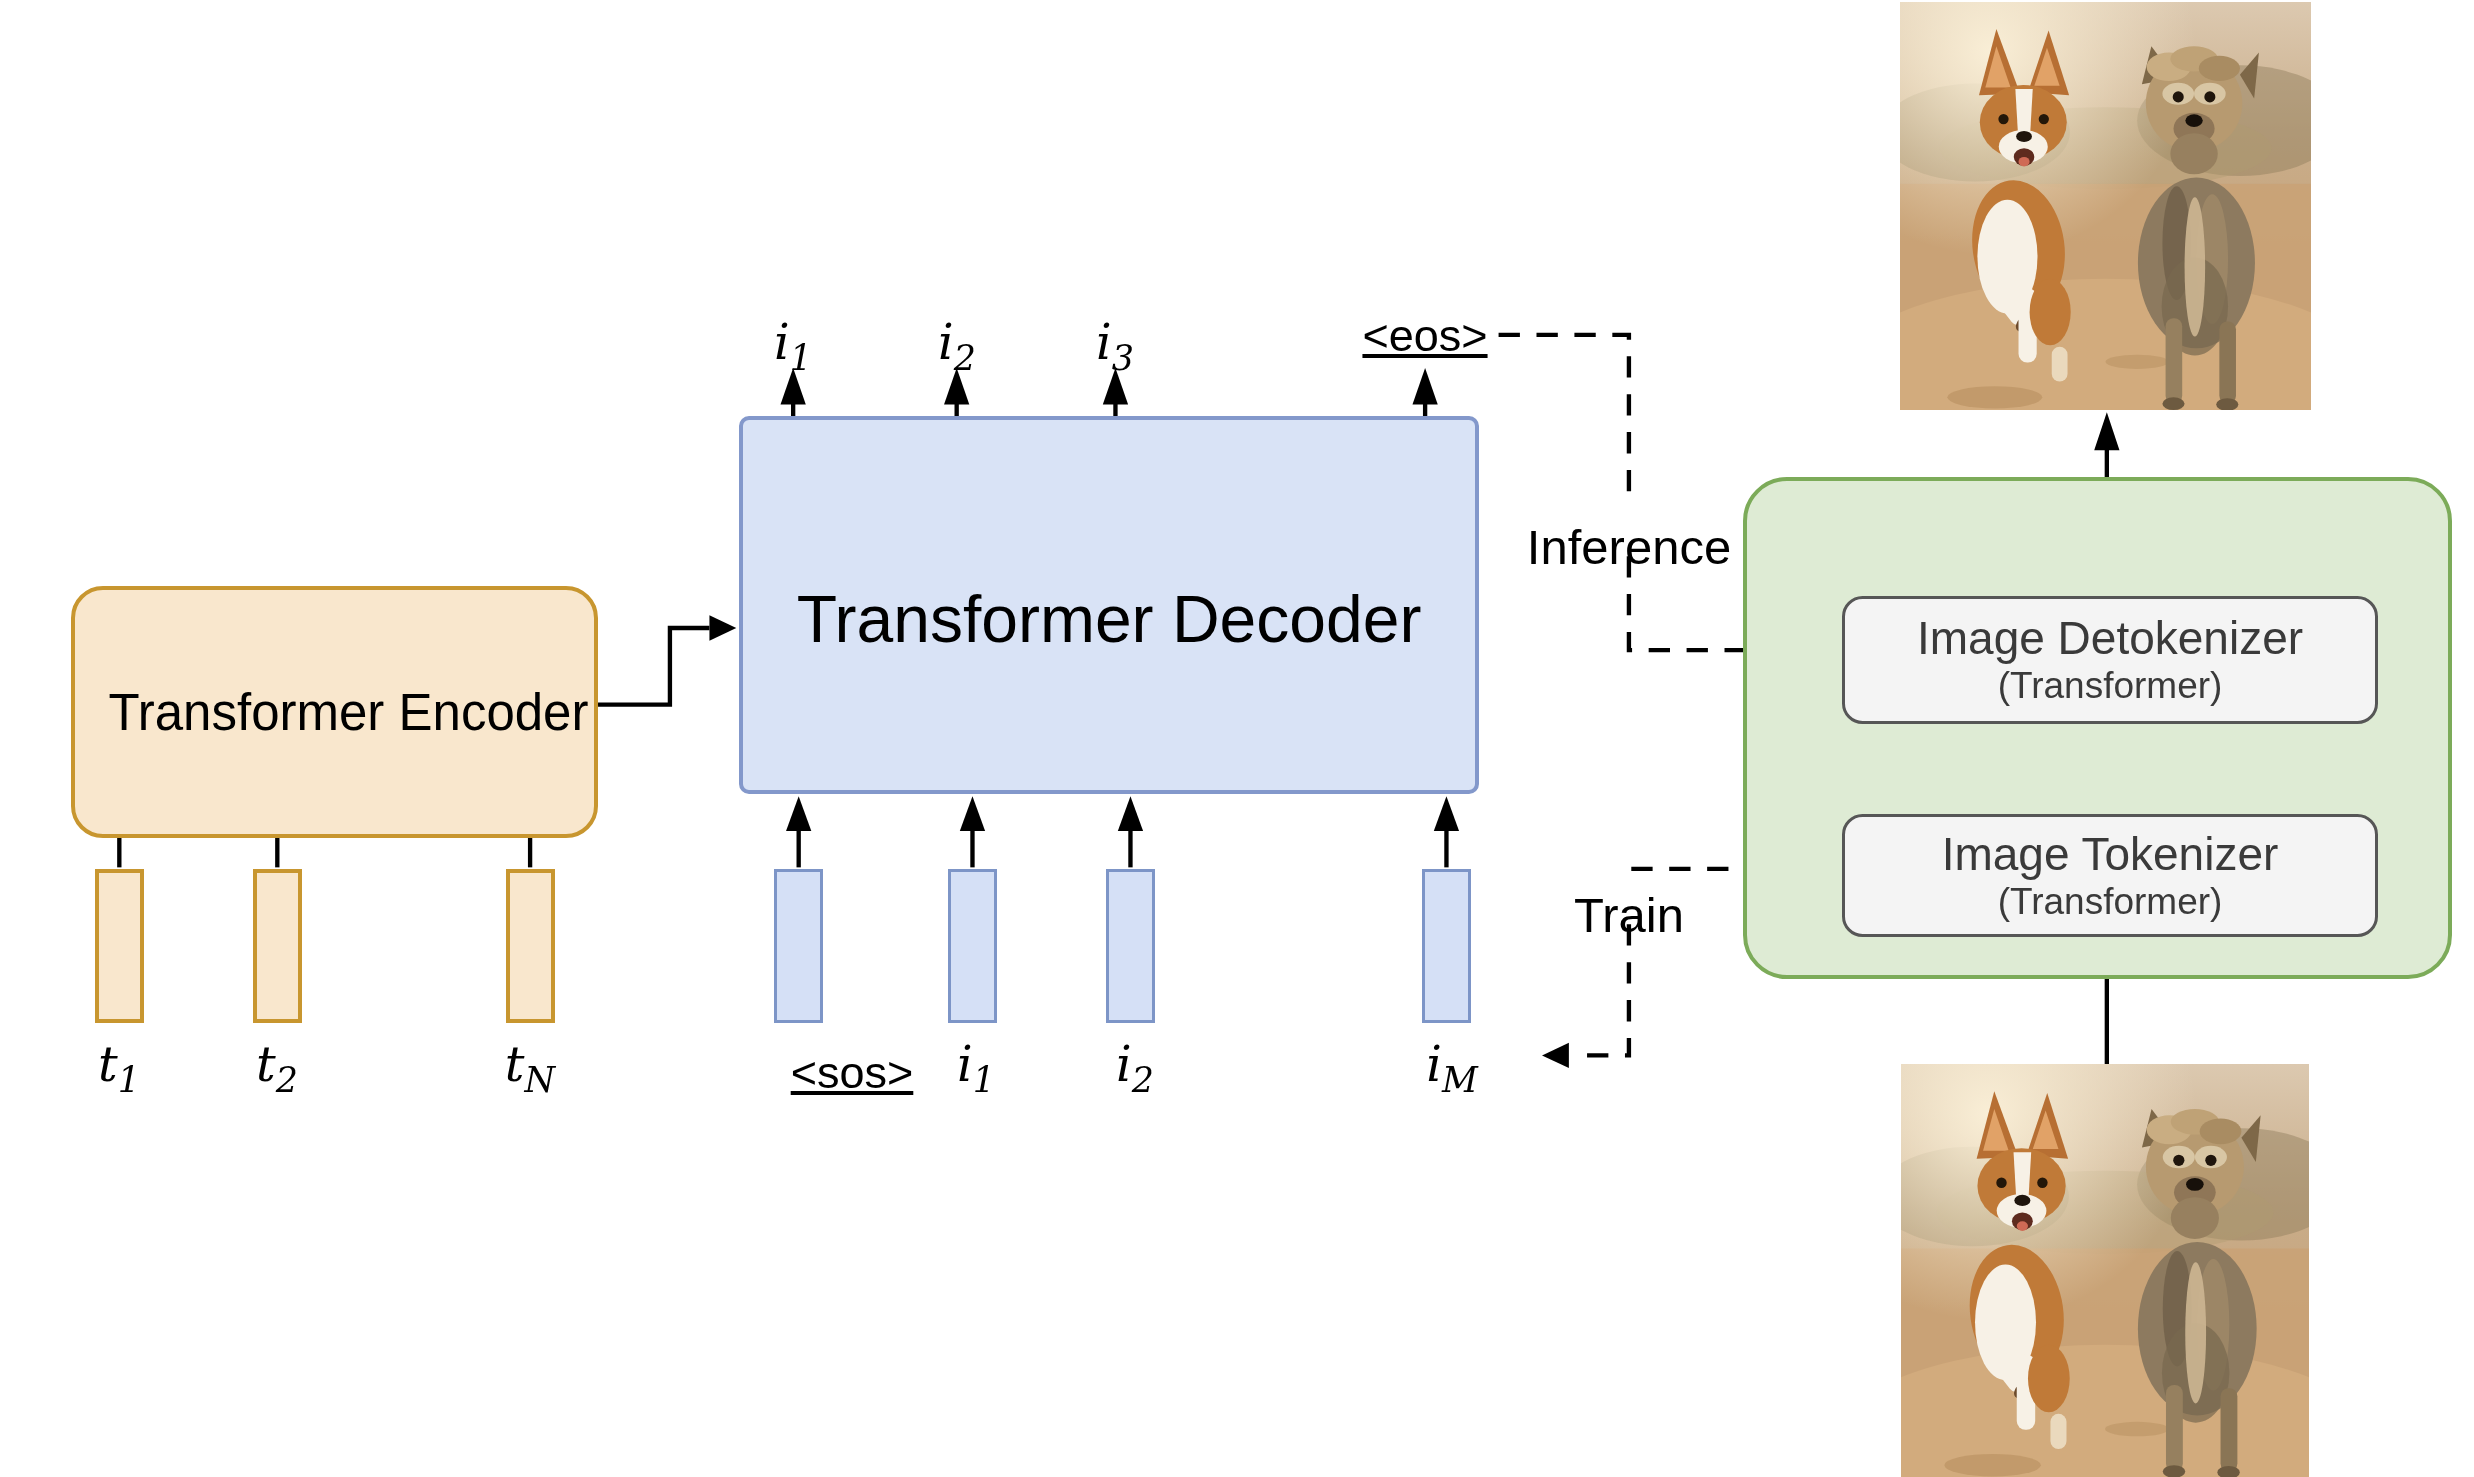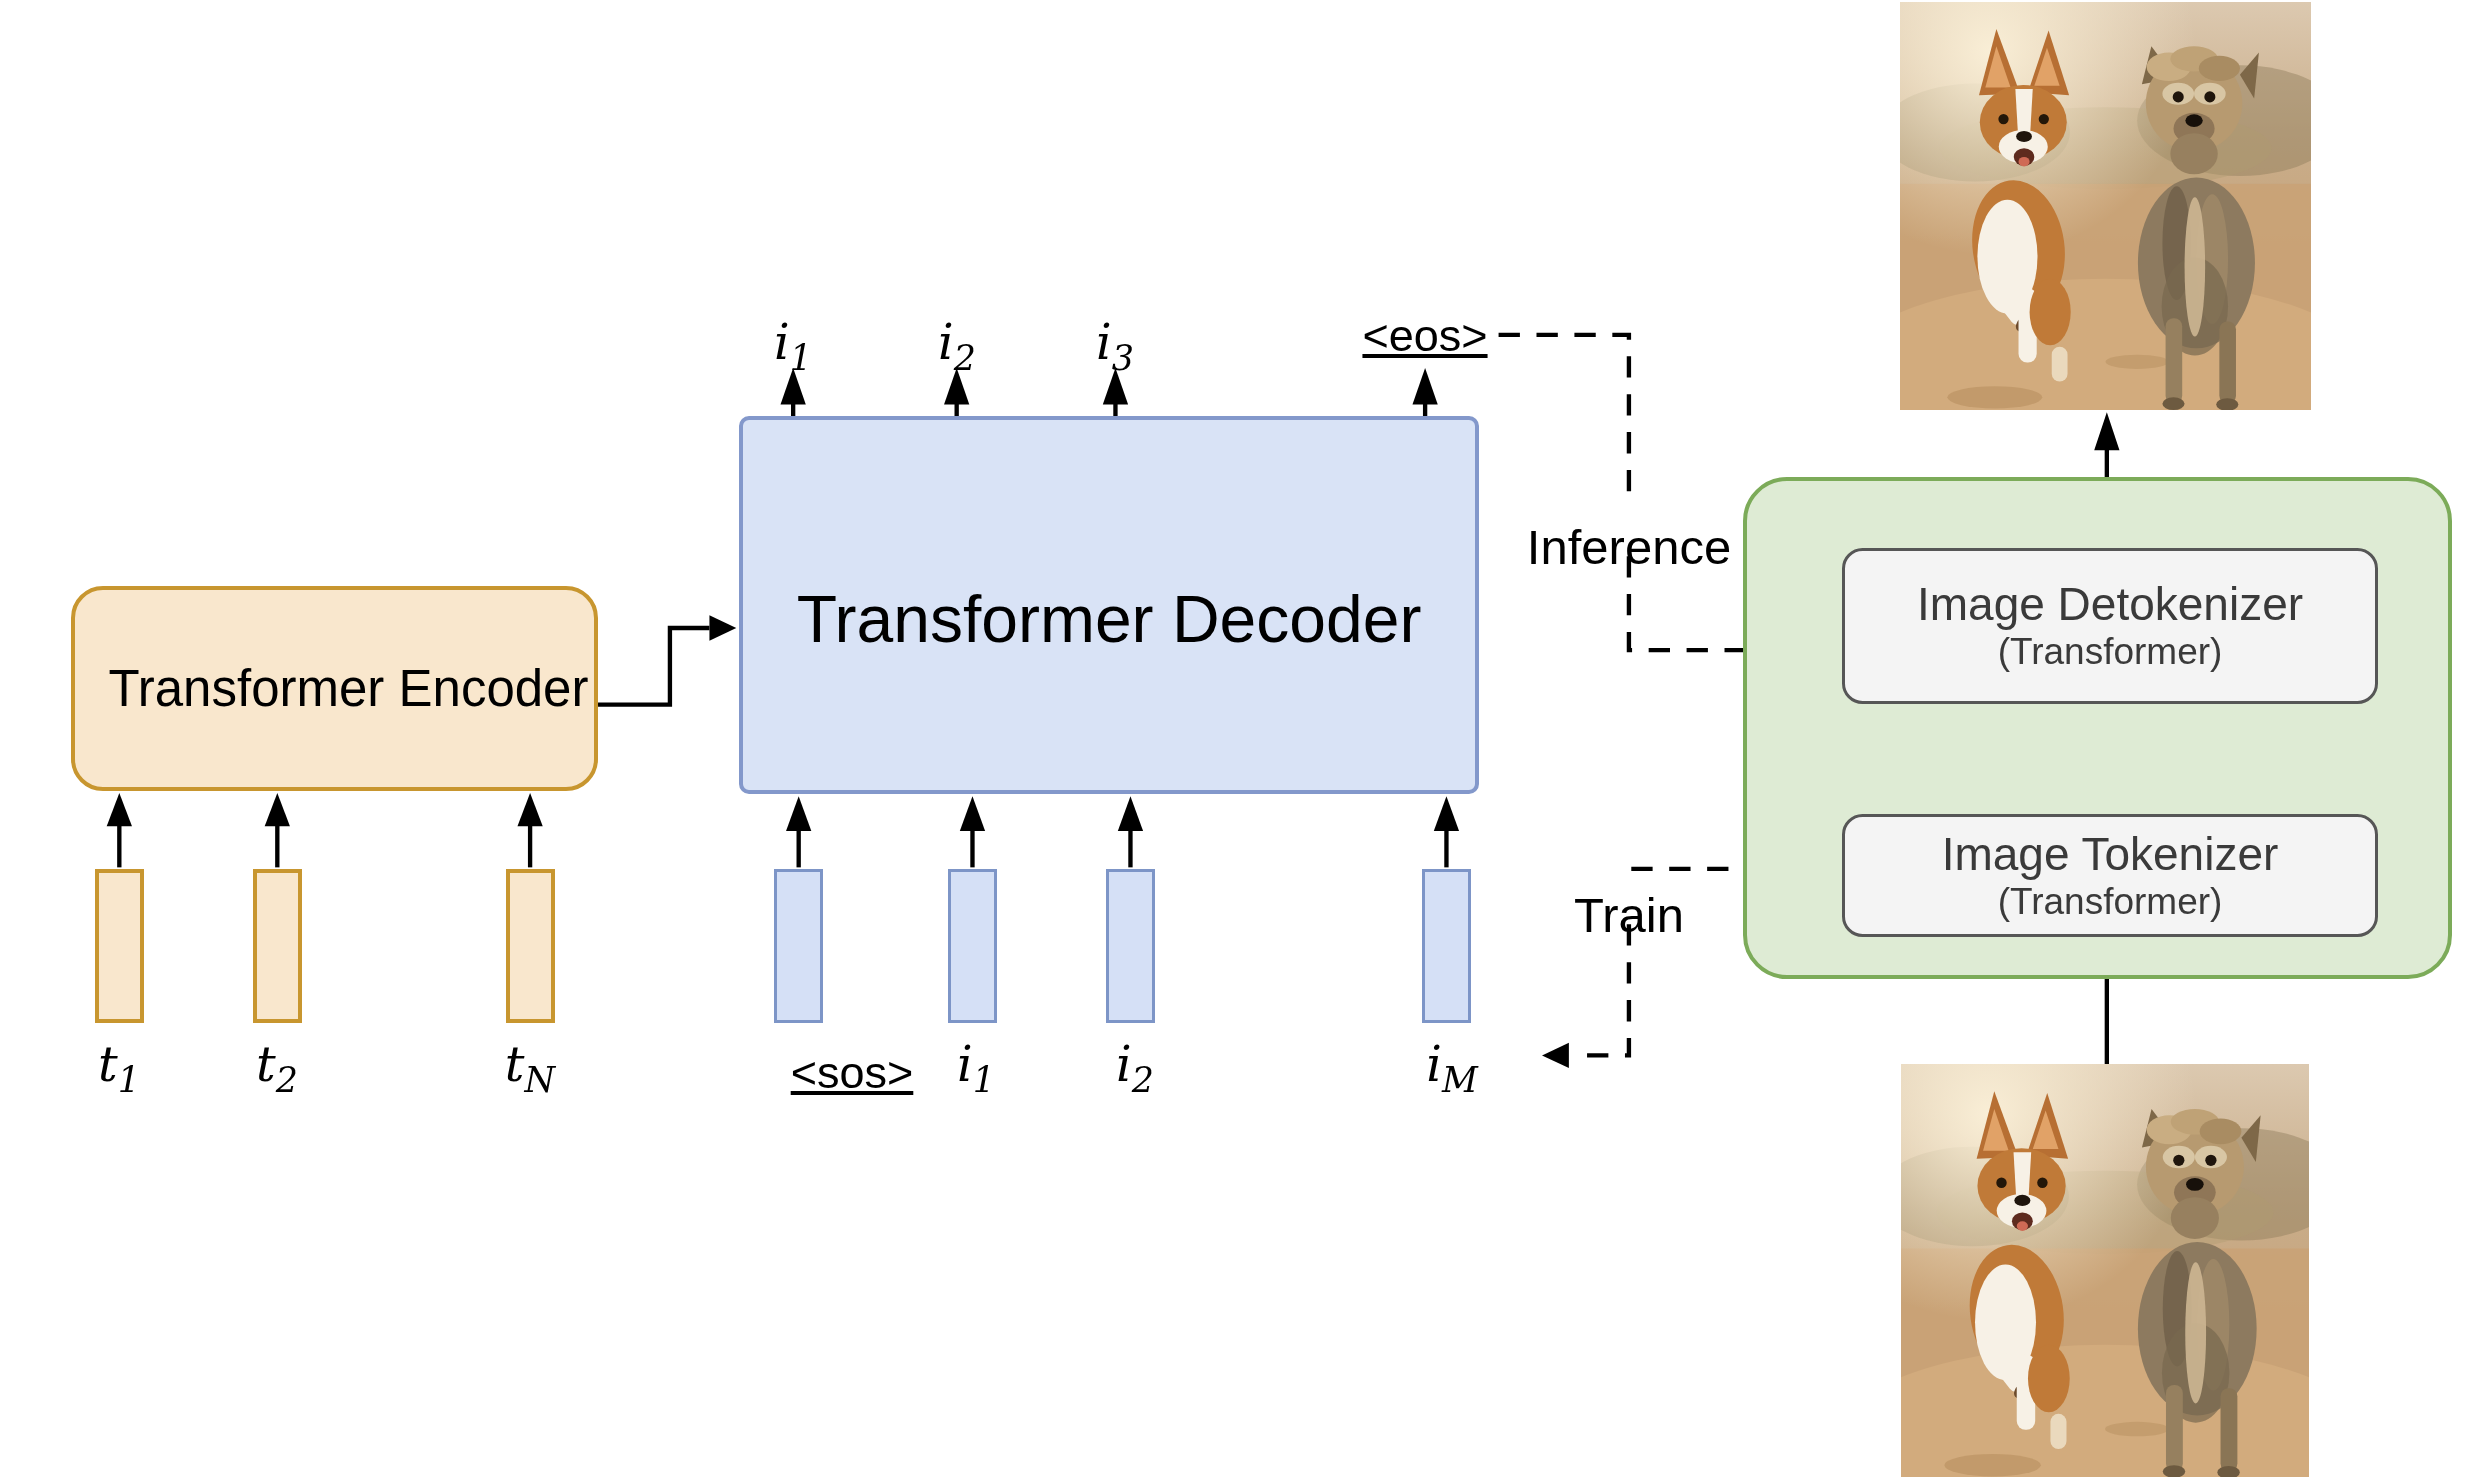--- a/index.html
+++ b/index.html
@@ -3,21 +3,21 @@
 <meta charset="utf-8">
 <style>
   html,body{margin:0;padding:0;background:#ffffff;}
   #canvas{
     position:relative;width:2475px;height:1478px;background:#ffffff;overflow:hidden;
     font-family:"Liberation Sans", sans-serif;color:#000;
   }
   .abs{position:absolute;}
   
   .enc-box{
-    left:71px;top:586px;width:527px;height:205px;border-radius:32px;
+    left:71px;top:586px;width:527px;height:252px;border-radius:32px;
     background:var(--encoder_fill);border:4.7px solid var(--encoder_border);
     display:flex;align-items:center;justify-content:center;box-sizing:border-box;
     font-size:51px;
     padding-left:28px;
   }
   .dec-box{
     left:739px;top:416px;width:740px;height:378px;border-radius:10px;
     background:var(--decoder_fill);border:4px solid var(--decoder_border);
     display:flex;align-items:center;justify-content:center;box-sizing:border-box;
     font-size:66px;padding-top:28.4px;
@@ -33,21 +33,21 @@
     font-size:51px;white-space:nowrap;
   }
   .module{
     left:1842px;width:536px;border-radius:20.5px;
     background:var(--module_fill);border:3.2px solid var(--module_border);
     box-sizing:border-box;color:var(--module_text);
     display:flex;flex-direction:column;align-items:center;justify-content:center;
   }
   .module .m-title{font-size:46px;line-height:1.15;}
   .module .m-sub{font-size:37px;line-height:1.15;}
-  .detok{top:548px;height:156px;}
+  .detok{top:596px;height:128px;}
   .tok{top:814px;height:123px;}
   
   .bar{width:49px;height:154px;top:869px;box-sizing:border-box;}
   .bar.tan{background:var(--encoder_fill);border:4px solid var(--encoder_border);}
   .bar.blue{background:var(--bar_blue_fill);border:3.2px solid var(--bar_blue_border);}
   
   .math{
     font-family:"DejaVu Serif", serif;font-style:italic;font-size:49px;
     transform:translateX(-50%);white-space:nowrap;
   }

